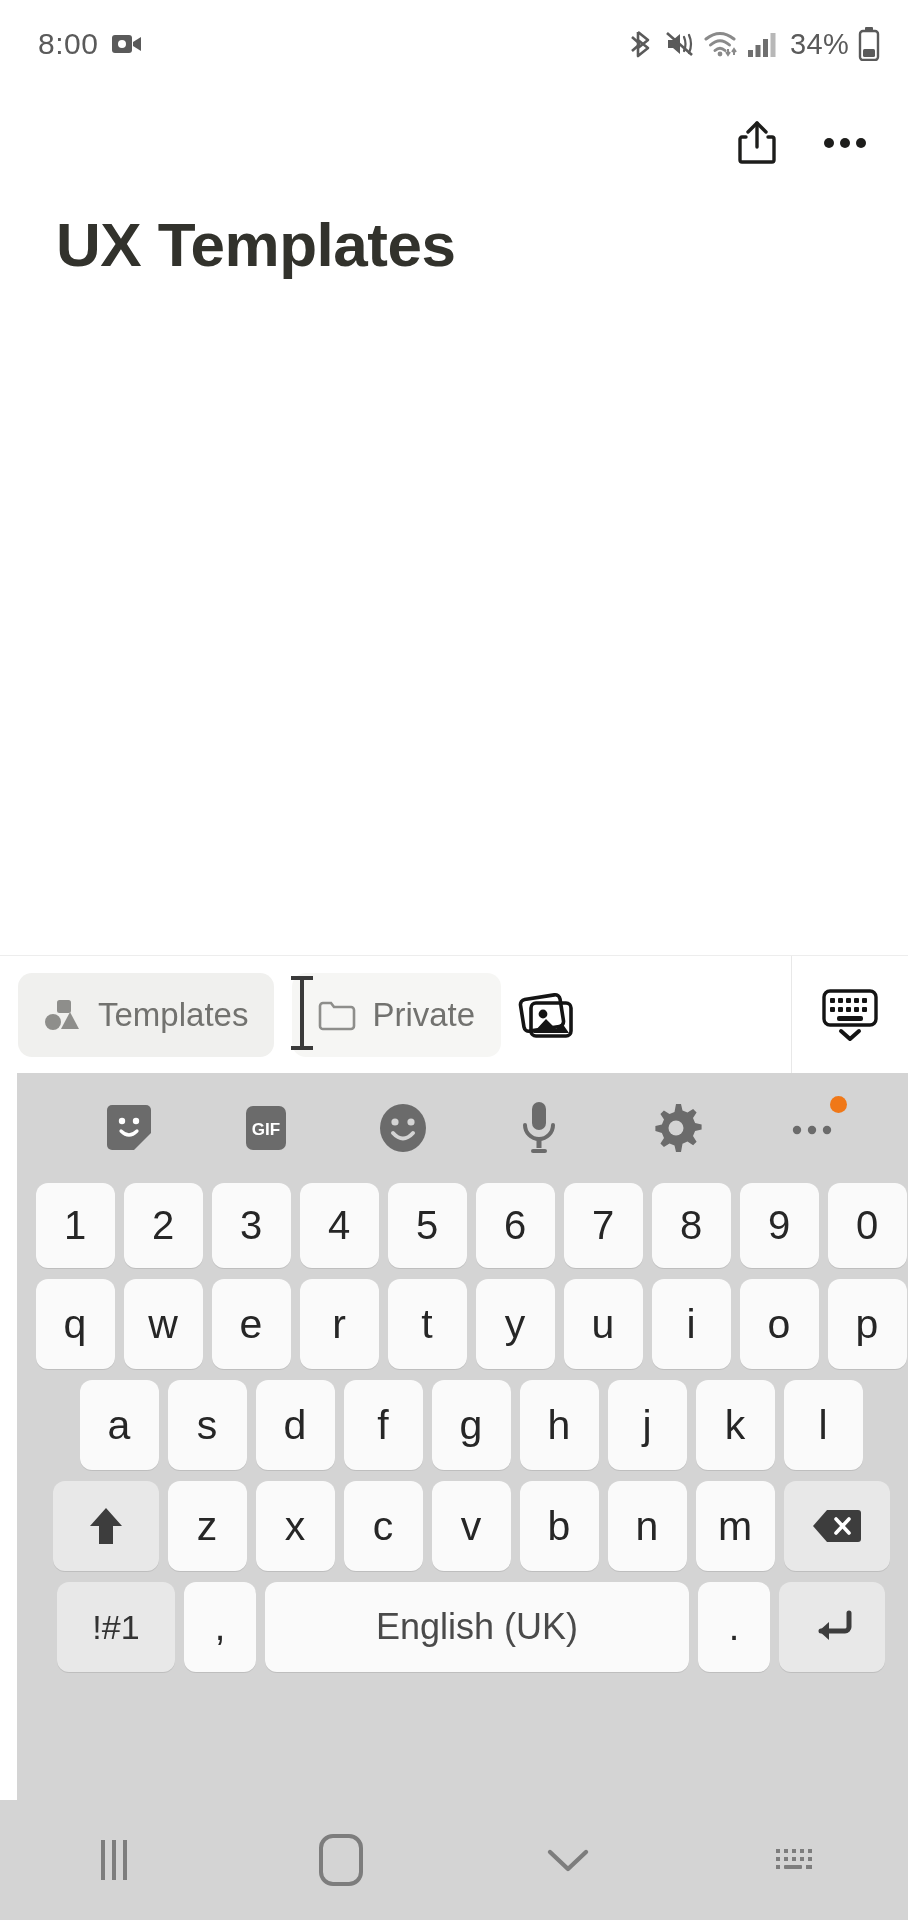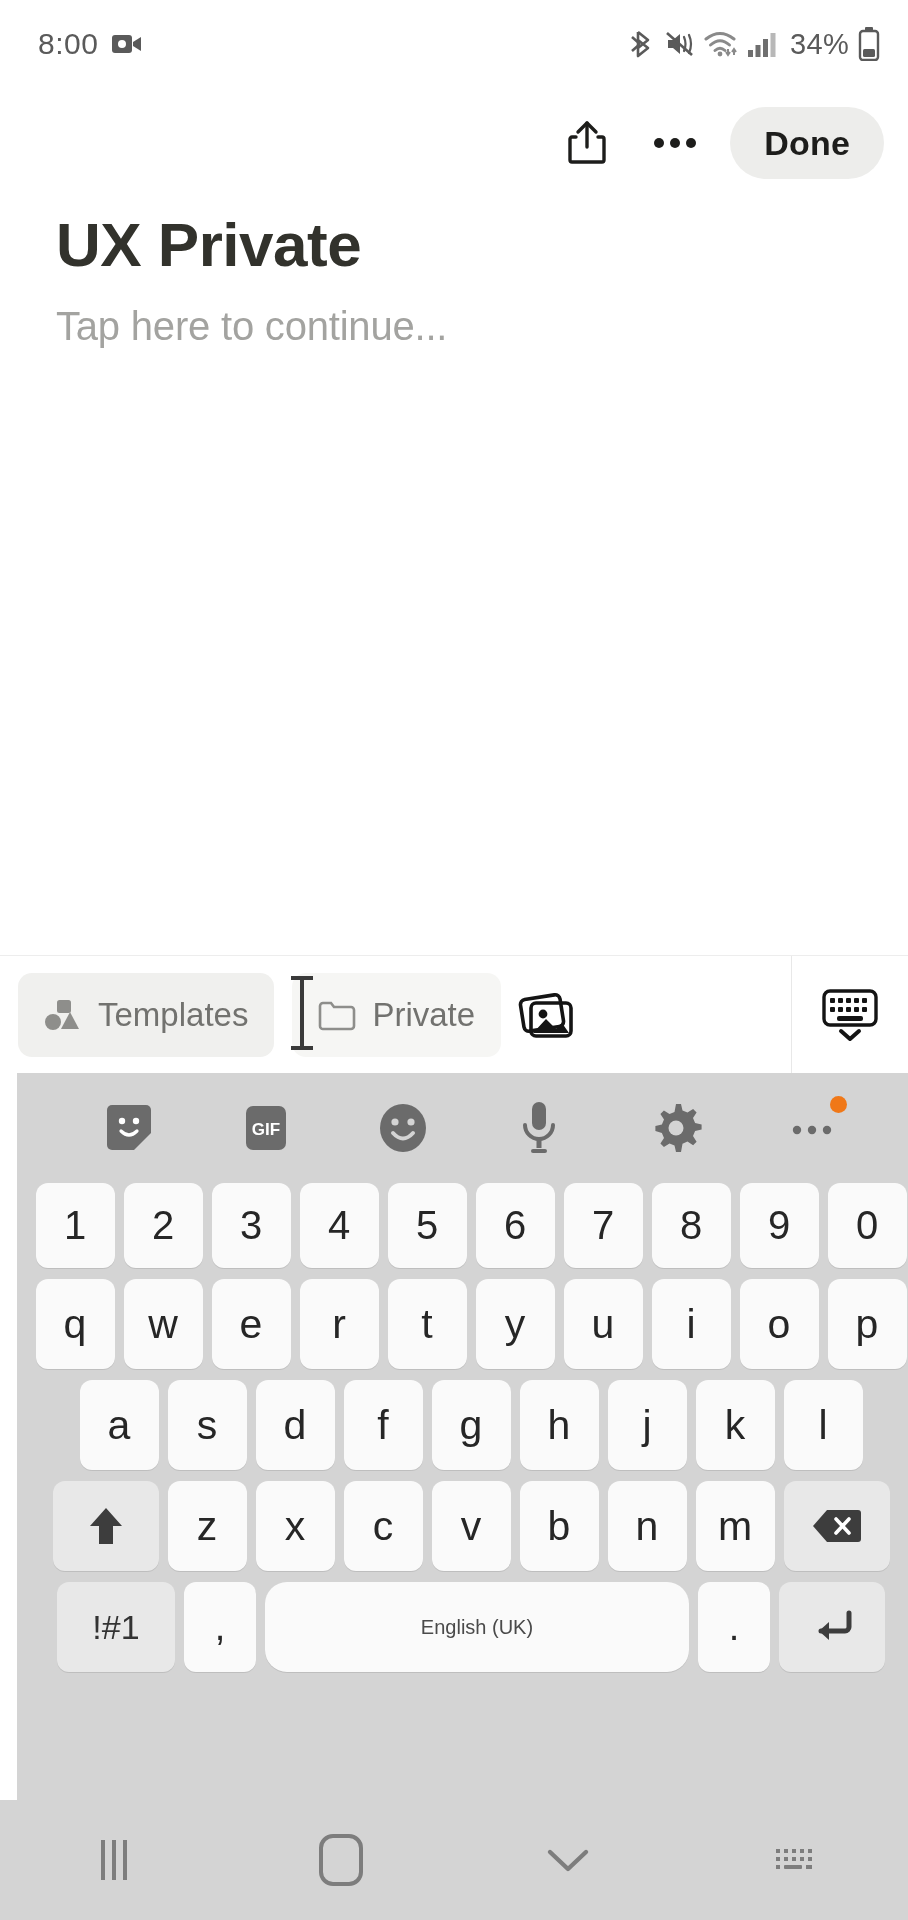--- a/index.html
+++ b/index.html
@@ -94,21 +94,21 @@
     box-shadow: 0 1px 0 rgba(0,0,0,0.10);
   }
   .key.num { width: 79px; height: 85px; font-size: 40px; }
   .key.ltr { width: 79px; height: 90px; }
   .key.mod { background: #e8e8e8; }
   .key.shift { width: 106px; height: 90px; }
   .key.bksp { width: 106px; height: 90px; }
   .key.sym { width: 118px; height: 90px; font-size: 34px; color:#333; }
   .key.comma { width: 72px; height: 90px; font-size: 38px; }
   .key.period { width: 72px; height: 90px; font-size: 38px; }
-  .key.space { width: 424px; height: 90px; font-size: 20px; color: #4a4a4a; border-radius: 22px; }
+  .key.space { width: 424px; height: 90px; font-size: 36px; color: #4a4a4a; }
   .key.enter { width: 106px; height: 90px; }
 
   
   .navbar {
     position: absolute; left: 0; top: 1800px; width: 908px; height: 120px;
     background: #d4d4d4; display: flex; align-items: center;
   }
   .nav-item { flex:1; display:flex; align-items:center; justify-content:center; }
   .nav-recent { display:flex; gap:7px; }
   .nav-recent i { display:block; width:4px; height:40px; background:#7d7d7d; }
@@ -185,28 +185,24 @@
     </div>
     <div class="act-btn">
       <span class="ico">
         <svg width="44" height="14" viewBox="0 0 44 14">
             <circle cx="6" cy="7" r="5" fill="#1d1d1b"></circle>
             <circle cx="22" cy="7" r="5" fill="#1d1d1b"></circle>
             <circle cx="38" cy="7" r="5" fill="#1d1d1b"></circle>
           </svg>
       </span>
     </div>
-    <div class="done-pill">
-      <span>Done</span>
-    </div>
   </div>
 
   <div class="note">
-    <div class="note-title">UX Private</div>
-    <div class="note-sub">Tap here to continue...</div>
+    <div class="note-title">UX Templates</div>
   </div>
 
   <div class="toolbar">
     <div class="tb-chip highlight">
       <span class="ico">
         <svg width="38" height="34" viewBox="0 0 38 34">
             <rect x="13" y="2" width="14" height="13" rx="2.5" fill="#8e8e8b"></rect>
             <circle cx="9" cy="24" r="8" fill="#8e8e8b"></circle>
             <path d="M26 14 L35 31 H17 Z" fill="#8e8e8b"></path>
           </svg>

